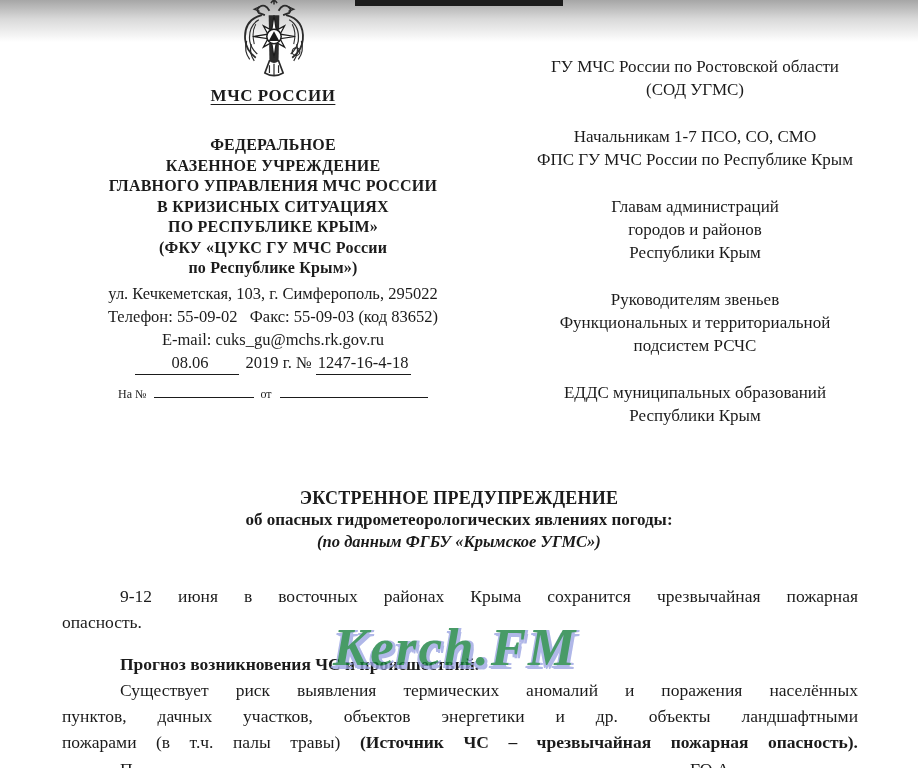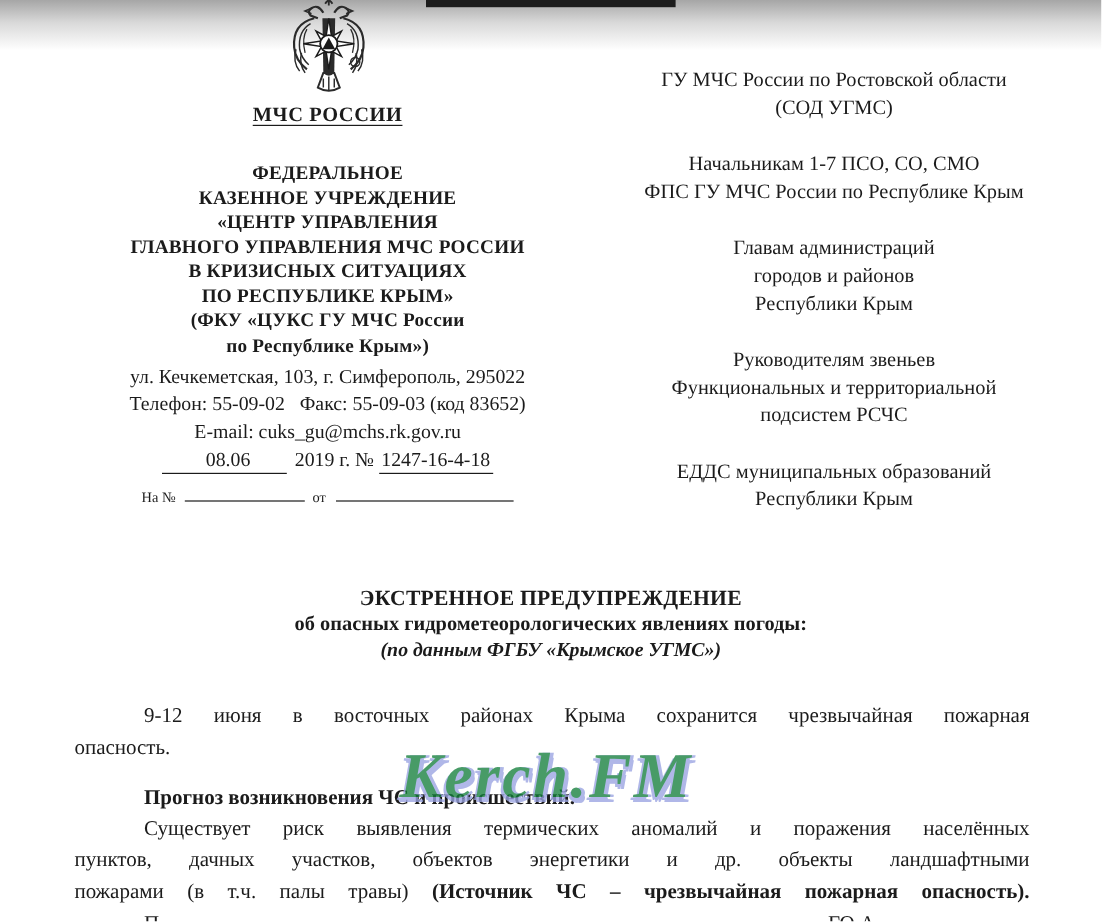--- a/index.html
+++ b/index.html
@@ -96,21 +96,20 @@
     <polygon points="50,24 53,44 64,38 58,49 78,52 58,55 64,66 53,60 50,80 47,60 36,66 42,55 22,52 42,49 36,38 47,44" fill="#ffffff" stroke="#1b1b1b" stroke-width="1.6"></polygon>
     <circle cx="50" cy="52" r="9.5" fill="#ffffff" stroke="#1b1b1b" stroke-width="2"></circle>
     <polygon points="50,45 57,58 43,58" fill="#1b1b1b"></polygon>
   </svg>
 
   <div class="col-left">
     <div class="org-short">МЧС РОССИИ</div>
     <div class="org-lines">
       <div>ФЕДЕРАЛЬНОЕ</div>
       <div>КАЗЕННОЕ УЧРЕЖДЕНИЕ</div>
-      <div>«ЦЕНТР УПРАВЛЕНИЯ</div>
       <div>ГЛАВНОГО УПРАВЛЕНИЯ МЧС РОССИИ</div>
       <div>В КРИЗИСНЫХ СИТУАЦИЯХ</div>
       <div>ПО РЕСПУБЛИКЕ КРЫМ»</div>
       <div>(ФКУ «ЦУКС ГУ МЧС России</div>
       <div>по Республике Крым»)</div>
     </div>
     <div class="contact">
       <div>ул. Кечкеметская, 103, г. Симферополь, 295022</div>
       <div>Телефон: 55-09-02&nbsp;&nbsp; Факс: 55-09-03 (код 83652)</div>
       <div>E-mail: cuks_gu@mchs.rk.gov.ru</div>

